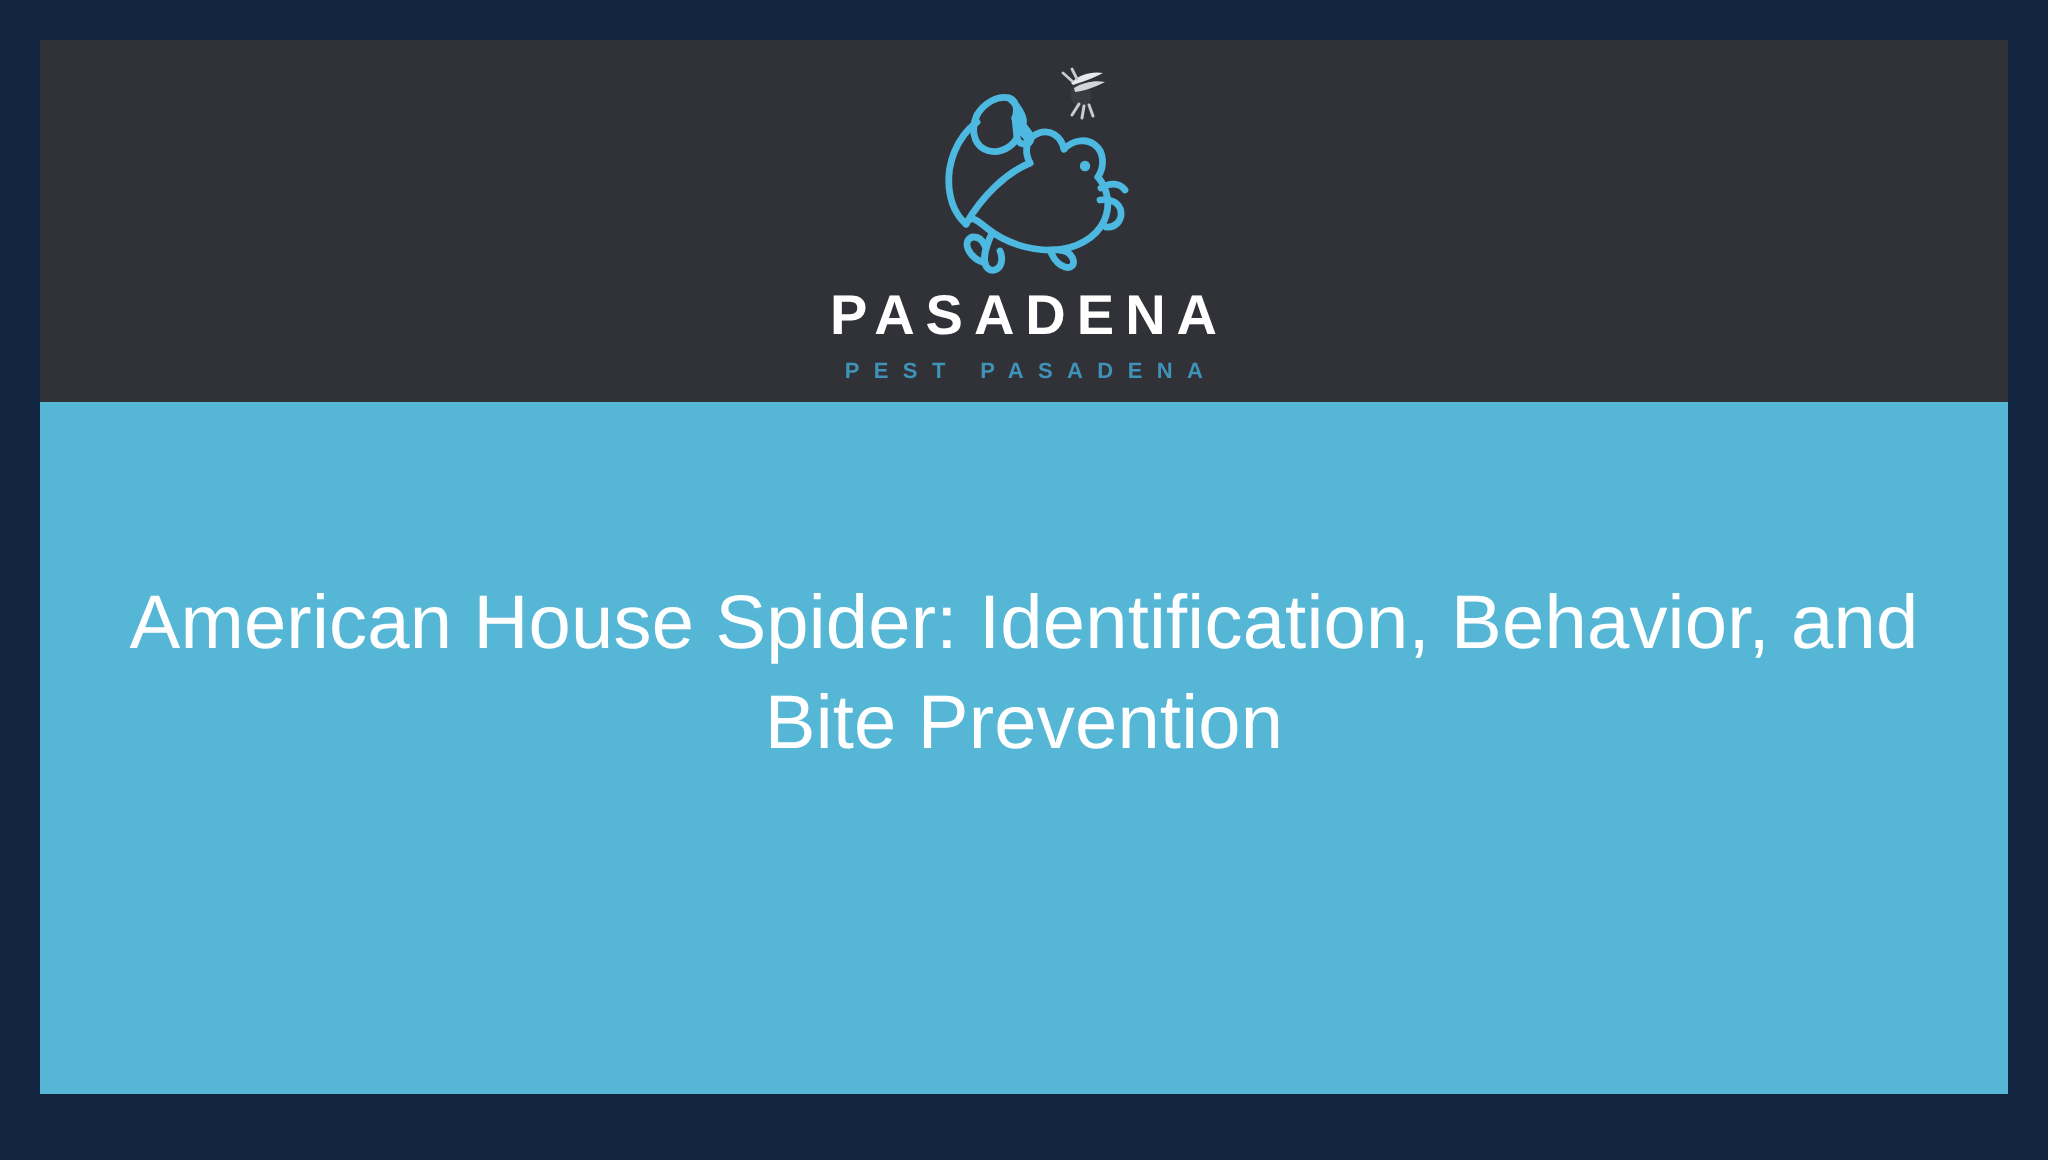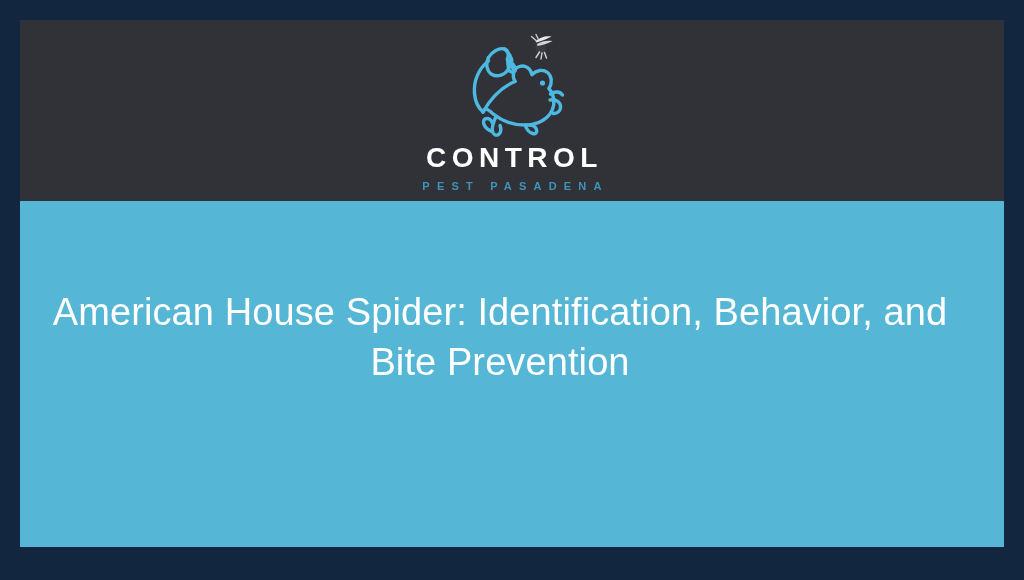--- a/index.html
+++ b/index.html
@@ -87,20 +87,21 @@
   }
 
   
   .hero {
     position: relative;
     width: 100%;
     height: 346px;
     background: #55b7d5;
     display: flex;
     align-items: flex-start;
+    justify-content: center;
   }
 
   .hero-title {
     width: 960px;
     margin-top: 86px;
     text-align: center;
     color: #ffffff;
     font-size: 38px;
     font-weight: normal;
     line-height: 1.32;
@@ -154,21 +155,21 @@
               <path d="M45.5 103.5 C42 102.5, 38.5 100, 37 96.5 C35.7 93.4, 37 90.5, 40 90.5 C42.5 90.5, 44.5 92.5, 45.5 95"></path>
 
               <path d="M78 97 C79.5 101, 82 104.5, 85.5 105.5 C88.5 106.4, 90.5 104.5, 89.5 101.5 C88.6 98.8, 85.5 97, 82.5 97"></path>
 
               <path d="M103 72 C108.5 71, 113 73.5, 113.5 78 C114 82.5, 110.5 86, 106 85.5"></path>
               <path d="M103.5 66 C108 63, 113 63.5, 115.5 67"></path>
             </g>
           </svg>
         </div>
 
-        <div class="brand-name">CONTROL</div>
+        <div class="brand-name">PASADENA</div>
 
         <div class="brand-tagline">PEST PASADENA</div>
       </div>
 
     </div>
 
     <div class="hero">
       <h1 class="hero-title">American House Spider: Identification, Behavior, and Bite Prevention</h1>
     </div>
 

